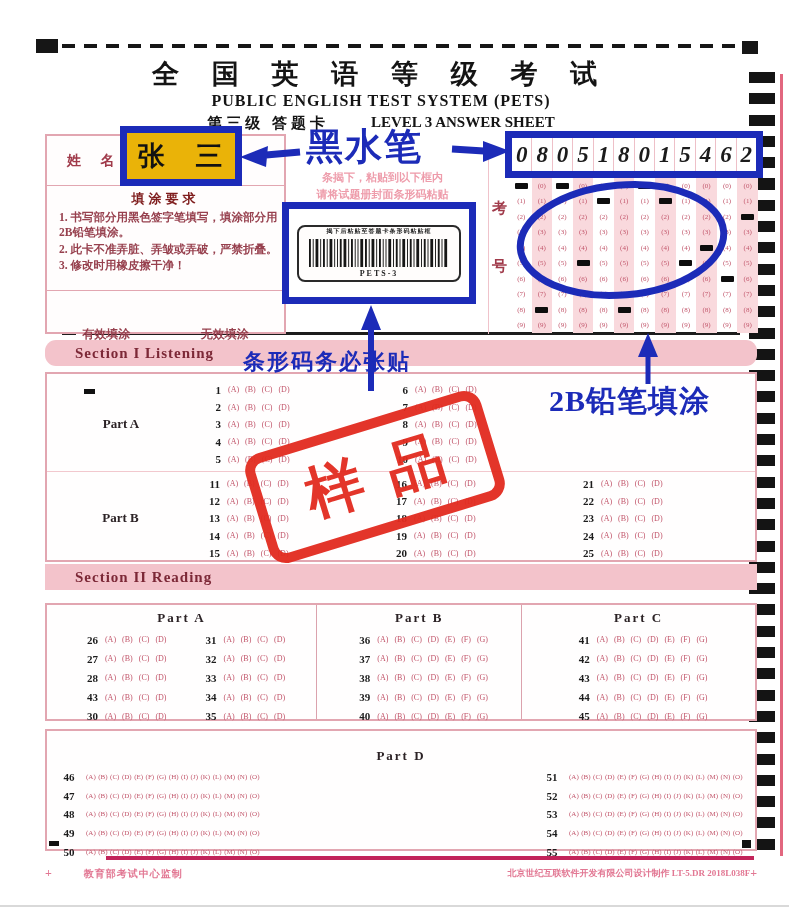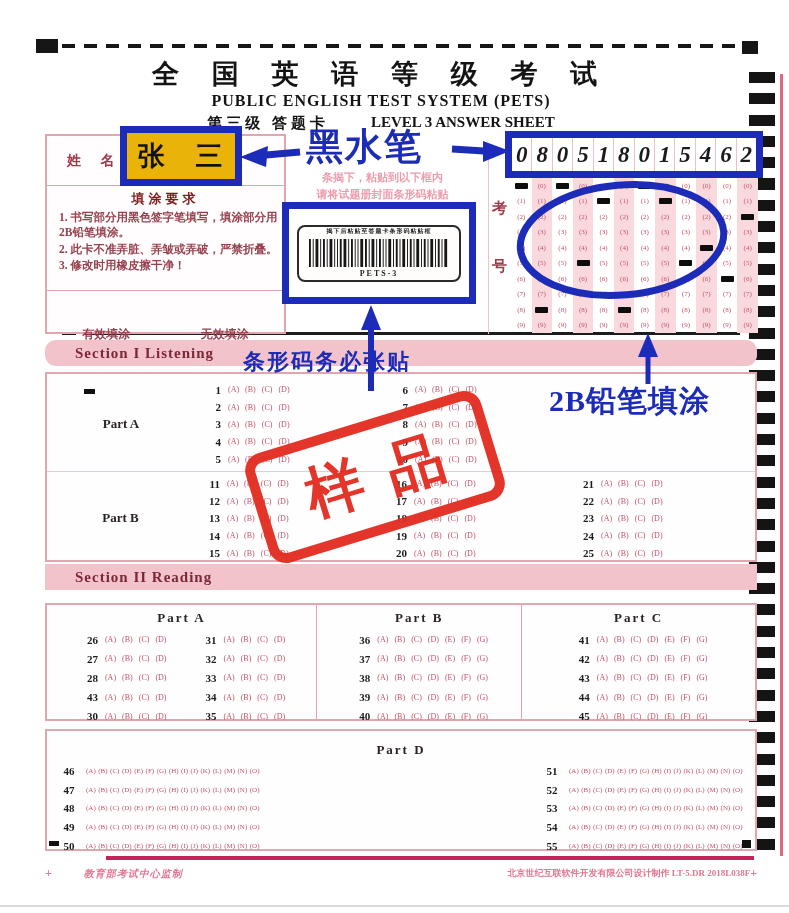--- a/index.html
+++ b/index.html
@@ -92,40 +92,40 @@
   .r-part{box-sizing:border-box;padding-top:5px;}
   .r-part + .r-part{border-left:1px solid #dba2ad;}
   .r-part:nth-child(1){width:38%;}
   .r-part:nth-child(2){width:29%;}
   .r-part:nth-child(3){width:33%;}
   .part-top-label{text-align:center;font-weight:bold;font-size:13px;color:#2c2326;
                   letter-spacing:2px;margin-bottom:4px;}
   .r-part .q-row{height:19.2px;}
   .r-part .q-cols{justify-content:center;gap:18px;}
   
-  .partd-body{padding-top:11px;}
+  .partd-body{padding-top:17px;}
   .partd-cols{display:flex;justify-content:space-between;padding:0 10px;}
   .partd-cols .q-row{height:18.6px;}
   .partd-cols .opt{font-size:7px;margin-right:2.5px;}
   .partd-cols .qnum{width:24px;margin-right:5px;text-align:center;}
   
   .mark-dash{position:absolute;background:#111;z-index:20;}
   
   .stamp{position:absolute;left:252px;top:420px;width:226px;height:94px;
          border:10px solid #e22b1f;border-radius:18px;transform:rotate(-17deg);
          display:flex;align-items:center;justify-content:center;z-index:50;
          color:#e22b1f;font-weight:bold;font-size:58px;letter-spacing:26px;
          font-family:"Liberation Serif",serif;opacity:.95;}
   .stamp-text{padding-left:26px;}
   
   .footer-line{position:absolute;left:106px;top:856px;width:648px;height:4px;background:#c2245a;}
   .footer-row{position:absolute;left:45px;top:866px;width:712px;display:flex;align-items:center;
               color:#e27793;font-size:10px;font-weight:bold;}
   .footer-plus{color:#e27793;font-size:12px;}
-  .footer-left-text{margin-left:32px;letter-spacing:1px;font-style:italic;}
+  .footer-left-text{margin-left:32px;letter-spacing:1px;}
   .footer-right-text{margin-left:auto;font-size:9px;}
 </style>
 </head>
 <body>
 
 <div class="sheet">
 
   <div class="top-dash"></div>
   <div class="corner-sq" style="left:36px;top:39px;width:22px;height:14px;"></div>
   <div class="corner-sq" style="left:742px;top:41px;width:16px;height:13px;"></div>

